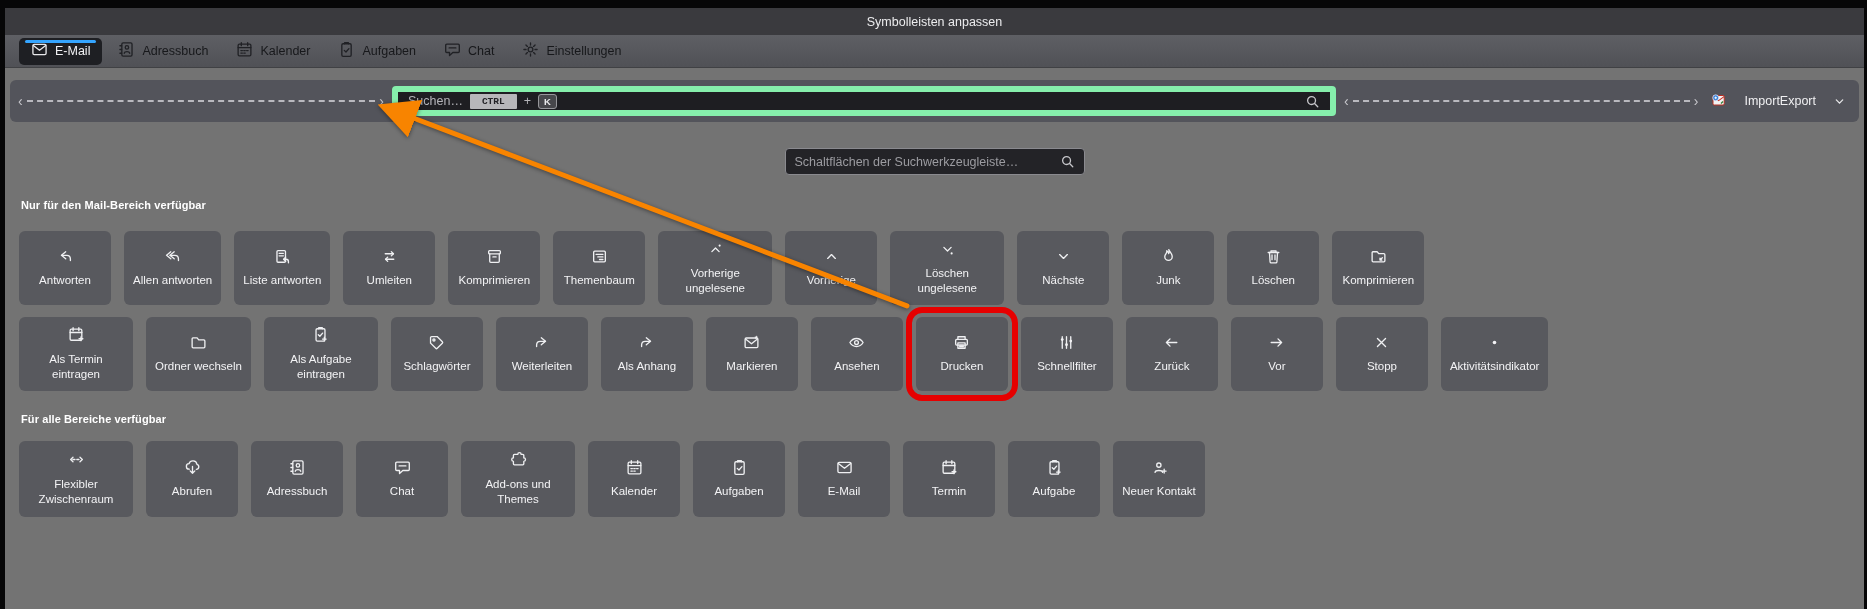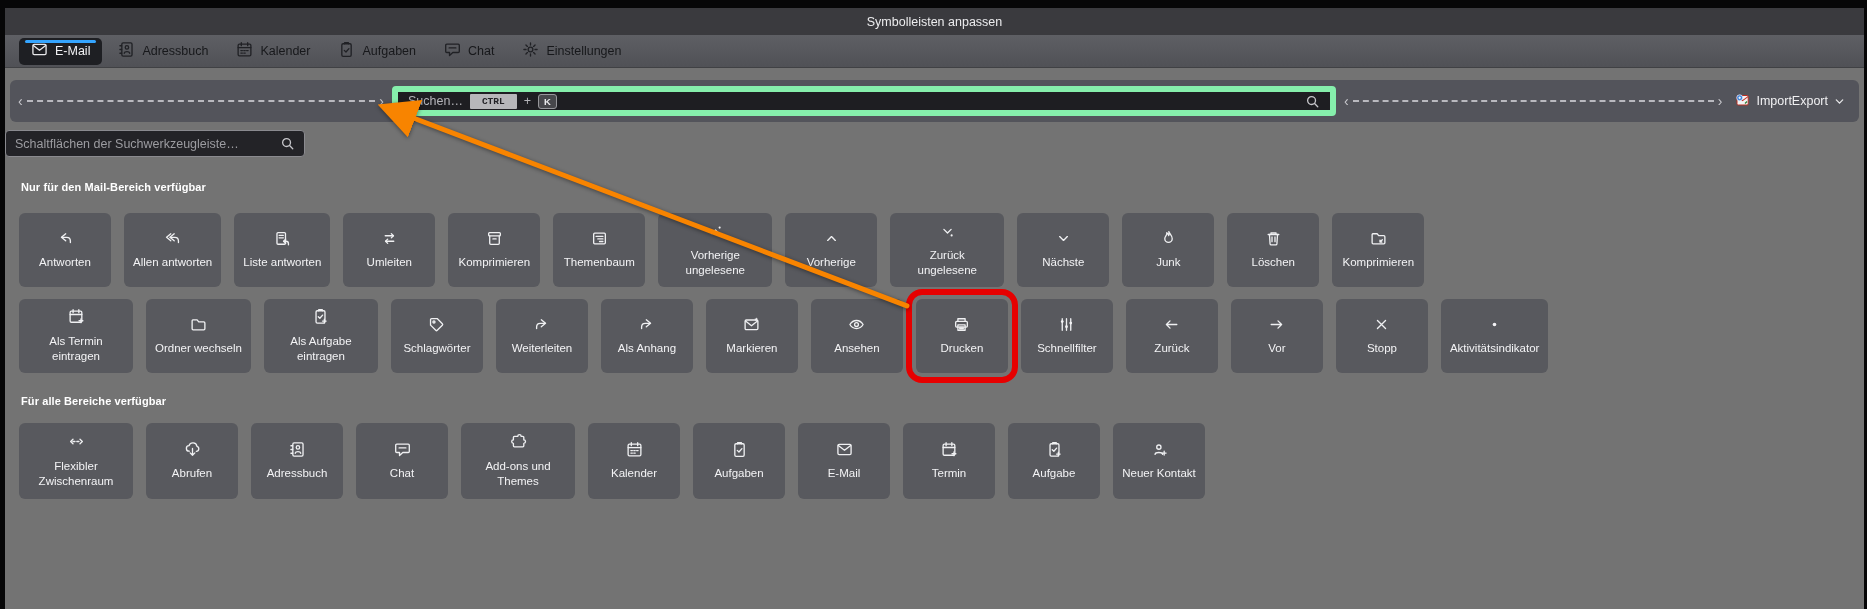--- a/index.html
+++ b/index.html
@@ -30,26 +30,26 @@
   .spacer.left { width:366px; }
   .spacer.right { flex:1; }
   .searchbox { width:944px; height:30px; background:#1e1e22; border:6px solid #86efac; border-radius:4px;
     display:flex; align-items:center; padding:0 10px; gap:7px; color:#b4b4b9; font-size:12.5px; }
   kbd.ctrl { background:#b7b7ba; color:#232327; font-size:9.5px; font-weight:bold; padding:2px 12px;
     border-radius:1px; font-family:Liberation Mono, monospace; }
   kbd.kk { background:#47474b; color:#e9e9eb; font-size:9.5px; font-weight:bold; padding:1px 5px;
     border:1px solid #97979b; border-radius:3px; font-family:"Liberation Sans",sans-serif; }
   .grow { flex:1; }
   .mag svg { stroke:#c6c6ca; display:block; }
-  .iebtn { display:flex; align-items:center; gap:6px; color:#f0f0f2; font-size:12.5px; padding:4px 4px;
+  .iebtn { display:flex; align-items:center; gap:18px; color:#f0f0f2; font-size:12.5px; padding:4px 4px;
     border-radius:4px; white-space:nowrap; }
   .chevdn svg { stroke:#e6e6e8; display:block; }
 
   
-  .filterwrap { display:flex; margin-top:8px; }
+  .filterwrap { display:flex; justify-content:center; margin-top:26px; }
   .filter { width:300px; height:27px; background:#232327; border:1px solid #8a8a8f; border-radius:4px;
     display:flex; align-items:center; padding:0 9px; gap:6px; }
   .filter input { flex:1; background:transparent; border:0; outline:0; color:#cfcfd3; font-size:12.5px;
     font-family:"Liberation Sans",sans-serif; }
   .filter input::placeholder { color:#9c9ca1; }
 
   h2.sect { margin:24px 0 0 16px; font-size:11px; color:#ffffff; letter-spacing:.1px; }
   h2.sect.second { margin-top:22px; }
 
   .row { display:flex; align-items:stretch; gap:13px; margin:20px 0 0 14px; }
@@ -256,21 +256,21 @@
         </span>
         <span>Vorherige</span>
       </div>
       <div class="pbtn">
         <span class="ic">
           <svg viewBox="0 0 16 16" width="17" height="17" fill="none" stroke-width="1.25" stroke-linecap="round" stroke-linejoin="round">
             <path d="M4.6 6L8 9.4 11.4 6"></path>
             <circle cx="11.9" cy="11.7" r="1" fill="currentColor" stroke="none"></circle>
           </svg>
         </span>
-        <span>Zurück ungelesene</span>
+        <span>Löschen ungelesene</span>
       </div>
       <div class="pbtn">
         <span class="ic">
           <svg viewBox="0 0 16 16" width="17" height="17" fill="none" stroke-width="1.25" stroke-linecap="round" stroke-linejoin="round">
             <path d="M4.4 6.2L8 9.8l3.6-3.6"></path>
           </svg>
         </span>
         <span>Nächste</span>
       </div>
       <div class="pbtn">

